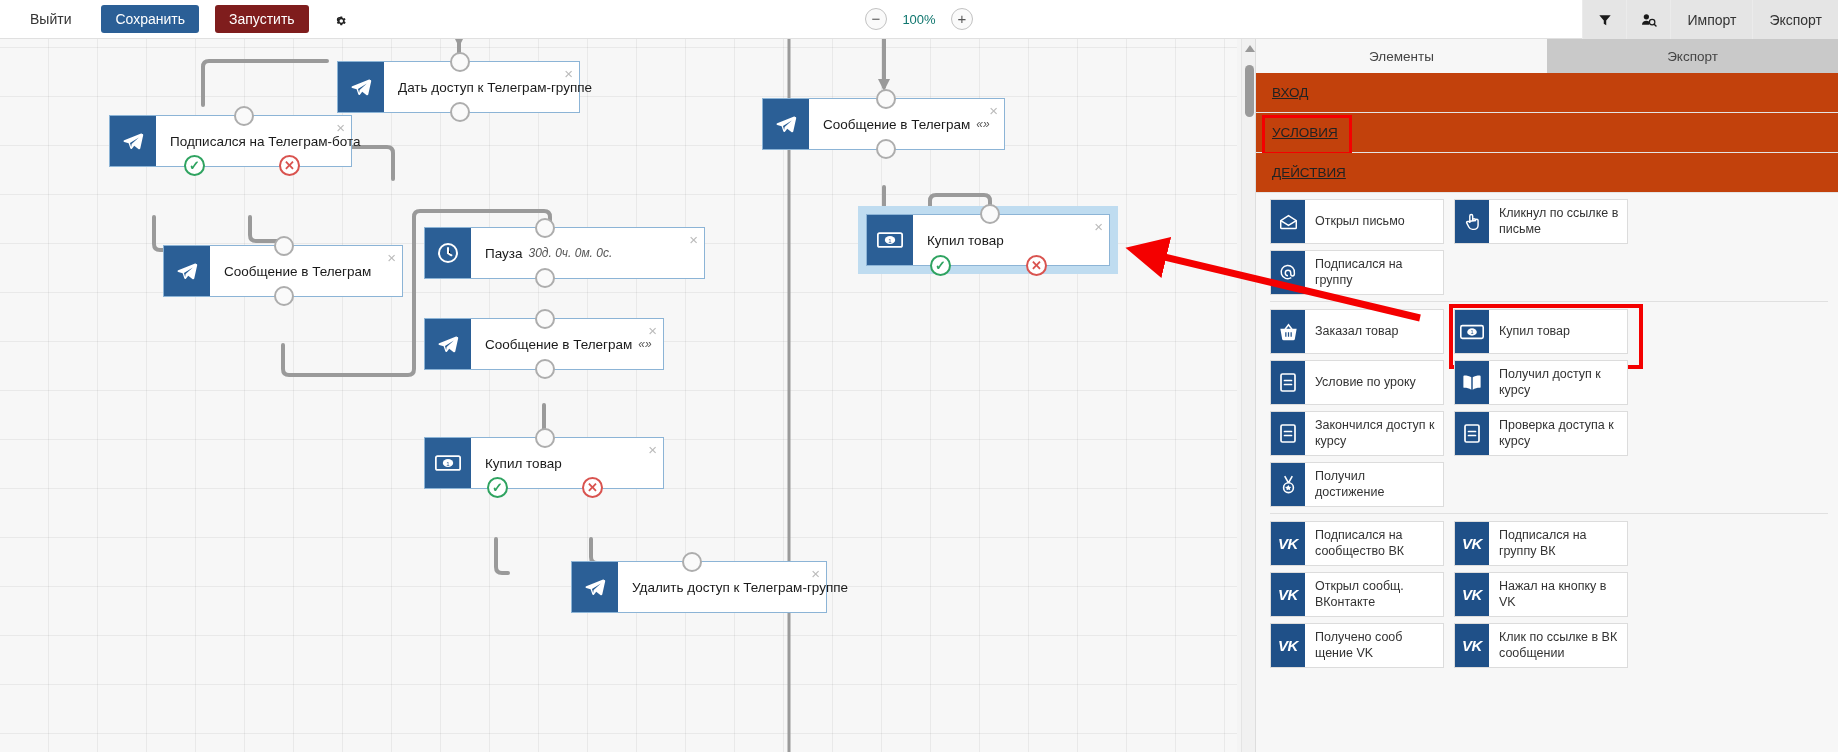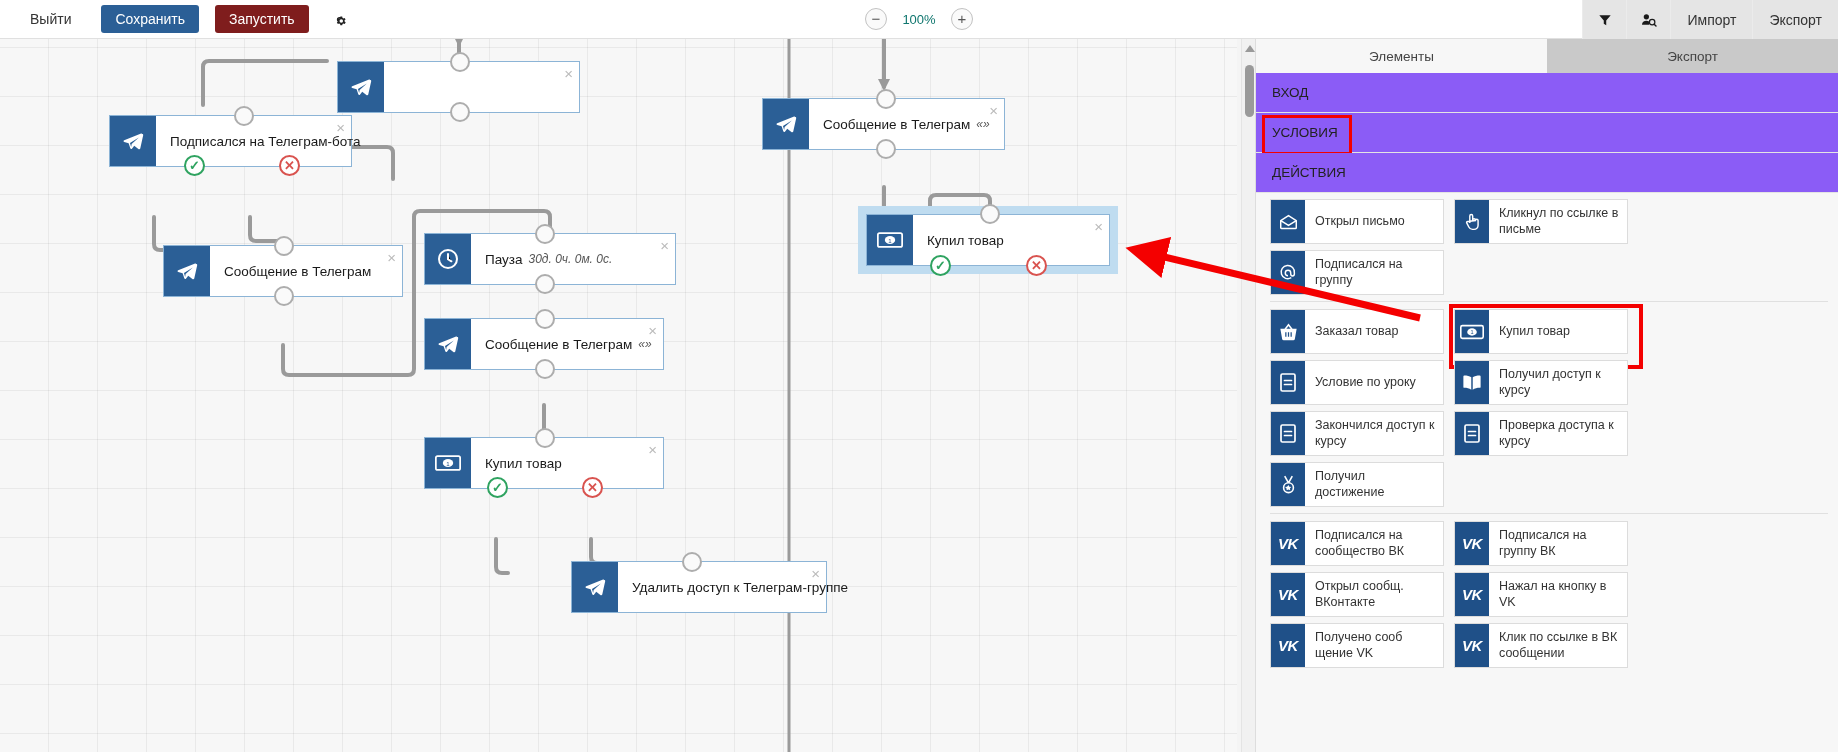--- a/index.html
+++ b/index.html
@@ -122,21 +122,21 @@
   .tabs { display: flex; height: 34px; }
   .tab {
     flex: 1; display: flex; align-items: center; justify-content: center;
     font-size: 13.5px; color: #444; cursor: pointer;
   }
   .tab.active { background: #f7f7f7; }
   .tab.inactive { background: #c9c9c9; }
   .section {
     height: 40px; display: flex; align-items: center; padding-left: 16px;
     font-size: 13.5px; color: #222; border-bottom: 1px solid #e4e4e4;
-    background: #8b5cf6; cursor: pointer; position: relative;
+    background: #c2410c; cursor: pointer; position: relative; text-decoration: underline;
   }
   .section.hl::after {
     content: ""; position: absolute; left: 6px; top: 2px;
     width: 84px; height: 34px; border: 3px solid #f40000; pointer-events: none;
   }
   .cards { padding: 6px 10px 0 14px; }
   .cardrow { display: flex; gap: 10px; margin-bottom: 6px; }
   .card {
     width: 174px; height: 45px; background: #fff; border: 1px solid #dcdcdc;
     display: flex; align-items: stretch; cursor: pointer; position: relative;
@@ -257,40 +257,43 @@
     <span class="badge ok" style="left:74px;">✓</span>
     <span class="badge no" style="left:169px;">✕</span>
   </div>
 
   <div class="node" style="left:337px; top:22px; width:243px;">
     <div class="nic">
       <svg width="22" height="22" viewBox="0 0 24 24">
           <path fill="#fff" d="M21.5 3.5L2.4 11.1c-.9.35-.86 1.62.05 1.92l4.77 1.57 1.83 5.4c.26.78 1.26.96 1.78.33l2.5-3.03 4.9 3.6c.62.45 1.5.12 1.68-.63l3.2-14.5c.2-.9-.7-1.63-1.6-1.26zM8.7 14.2l9.7-6.1-7.9 7.1-.5 3.4z"></path>
         </svg>
     </div>
+    <div class="nlabel">
+        <span>Дать доступ к Телеграм-группе</span>
+      </div>
     <span class="nclose">×</span>
     <span class="port top" style="left:112px;"></span>
     <span class="port bot" style="left:112px;"></span>
   </div>
 
   <div class="node" style="left:163px; top:206px; width:240px;">
     <div class="nic">
       <svg width="22" height="22" viewBox="0 0 24 24">
           <path fill="#fff" d="M21.5 3.5L2.4 11.1c-.9.35-.86 1.62.05 1.92l4.77 1.57 1.83 5.4c.26.78 1.26.96 1.78.33l2.5-3.03 4.9 3.6c.62.45 1.5.12 1.68-.63l3.2-14.5c.2-.9-.7-1.63-1.6-1.26zM8.7 14.2l9.7-6.1-7.9 7.1-.5 3.4z"></path>
         </svg>
     </div>
     <div class="nlabel">
         <span>Сообщение в Телеграм</span>
       </div>
     <span class="nclose">×</span>
     <span class="port top" style="left:110px;"></span>
     <span class="port bot" style="left:110px;"></span>
   </div>
 
-  <div class="node" style="left:424px; top:194px; width:252px;justify-content:flex-end;">
+  <div class="node" style="left:424px; top:188px; width:281px;justify-content:flex-end;">
     <div class="nic">
       <svg width="24" height="24" viewBox="0 0 24 24">
         <circle cx="12" cy="12" r="9" fill="none" stroke="#fff" stroke-width="2"></circle>
         <path stroke="#fff" stroke-width="2" stroke-linecap="round" d="M12 7v5.3l3.4 2"></path>
       </svg>
     </div>
     <div class="nlabel">
       <span>Пауза</span>
       <span class="quoted">30д. 0ч. 0м. 0с.</span>
     </div>

